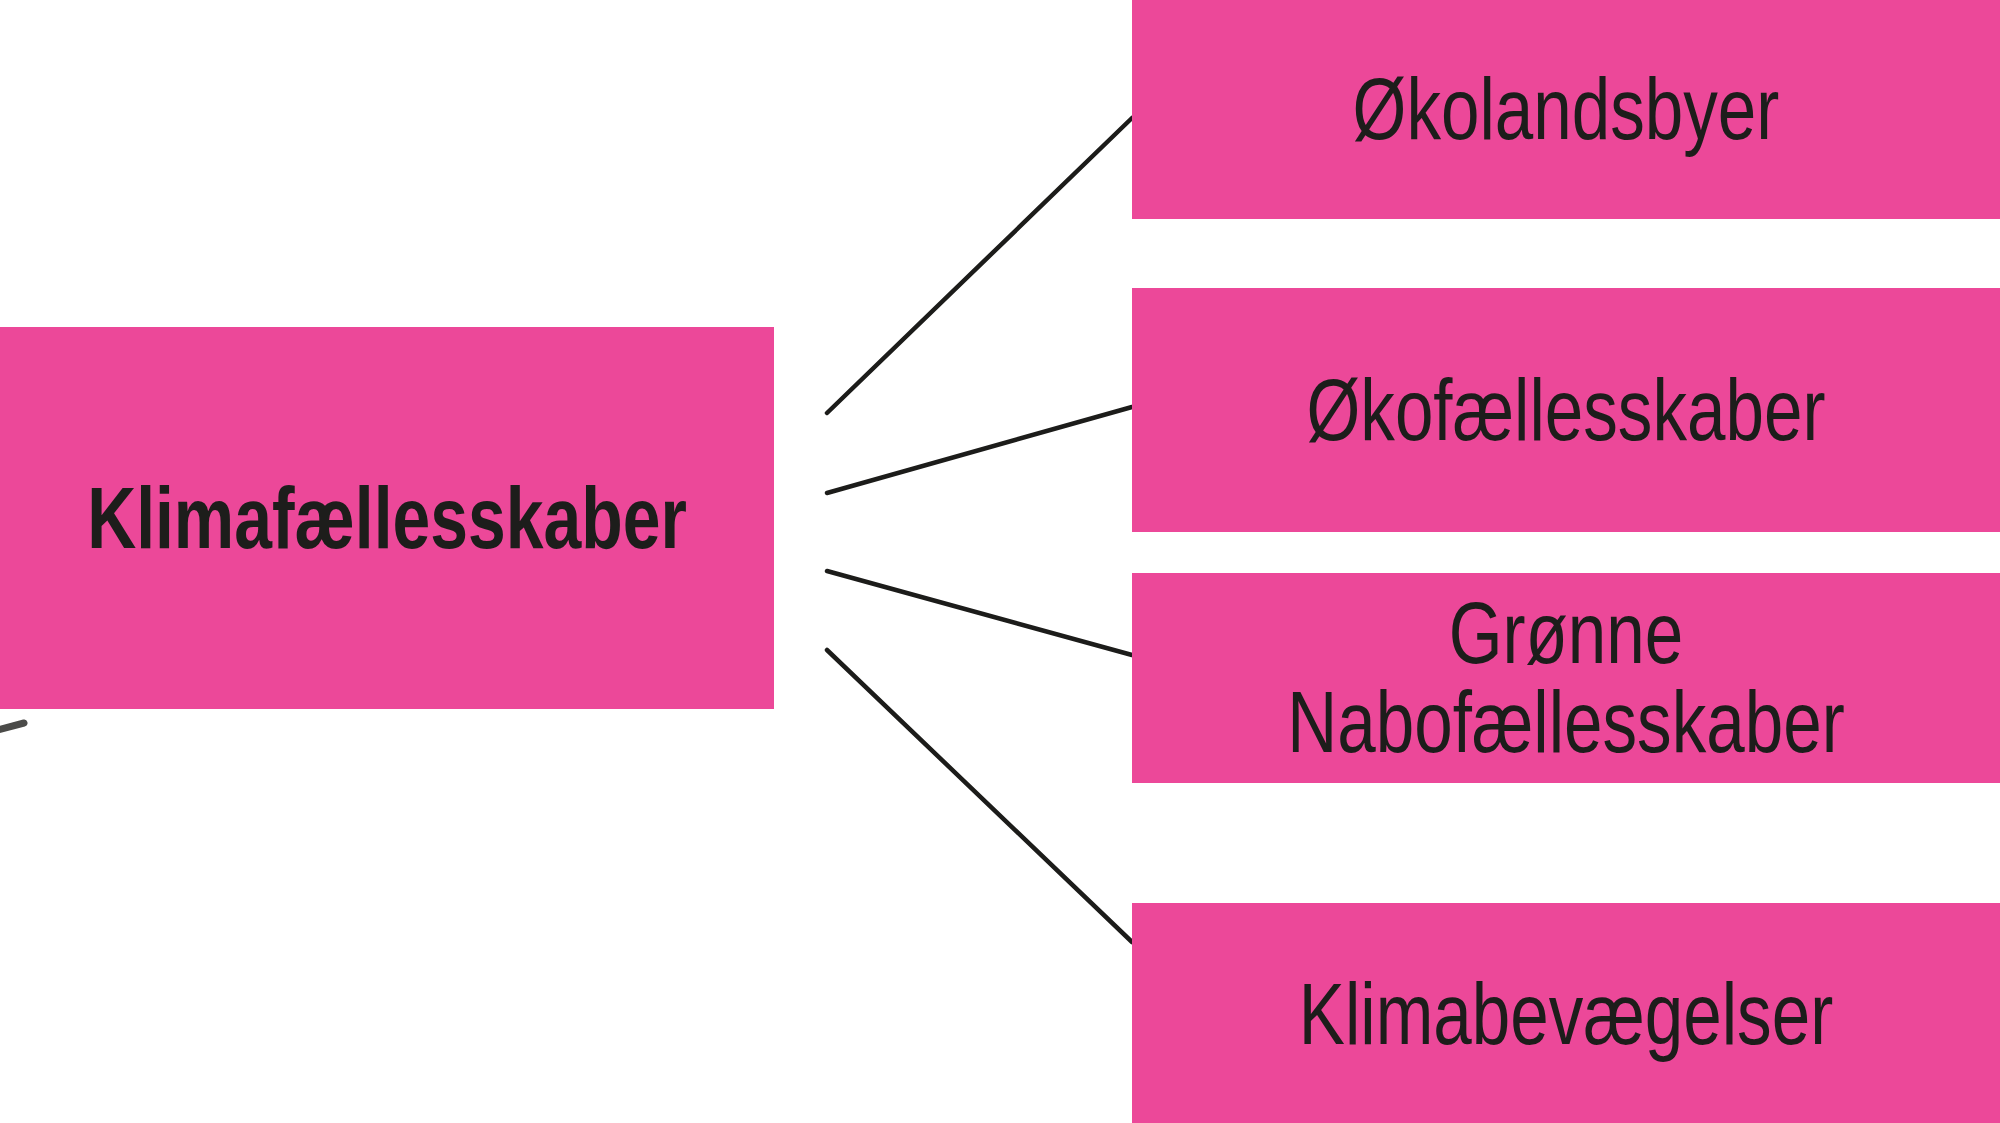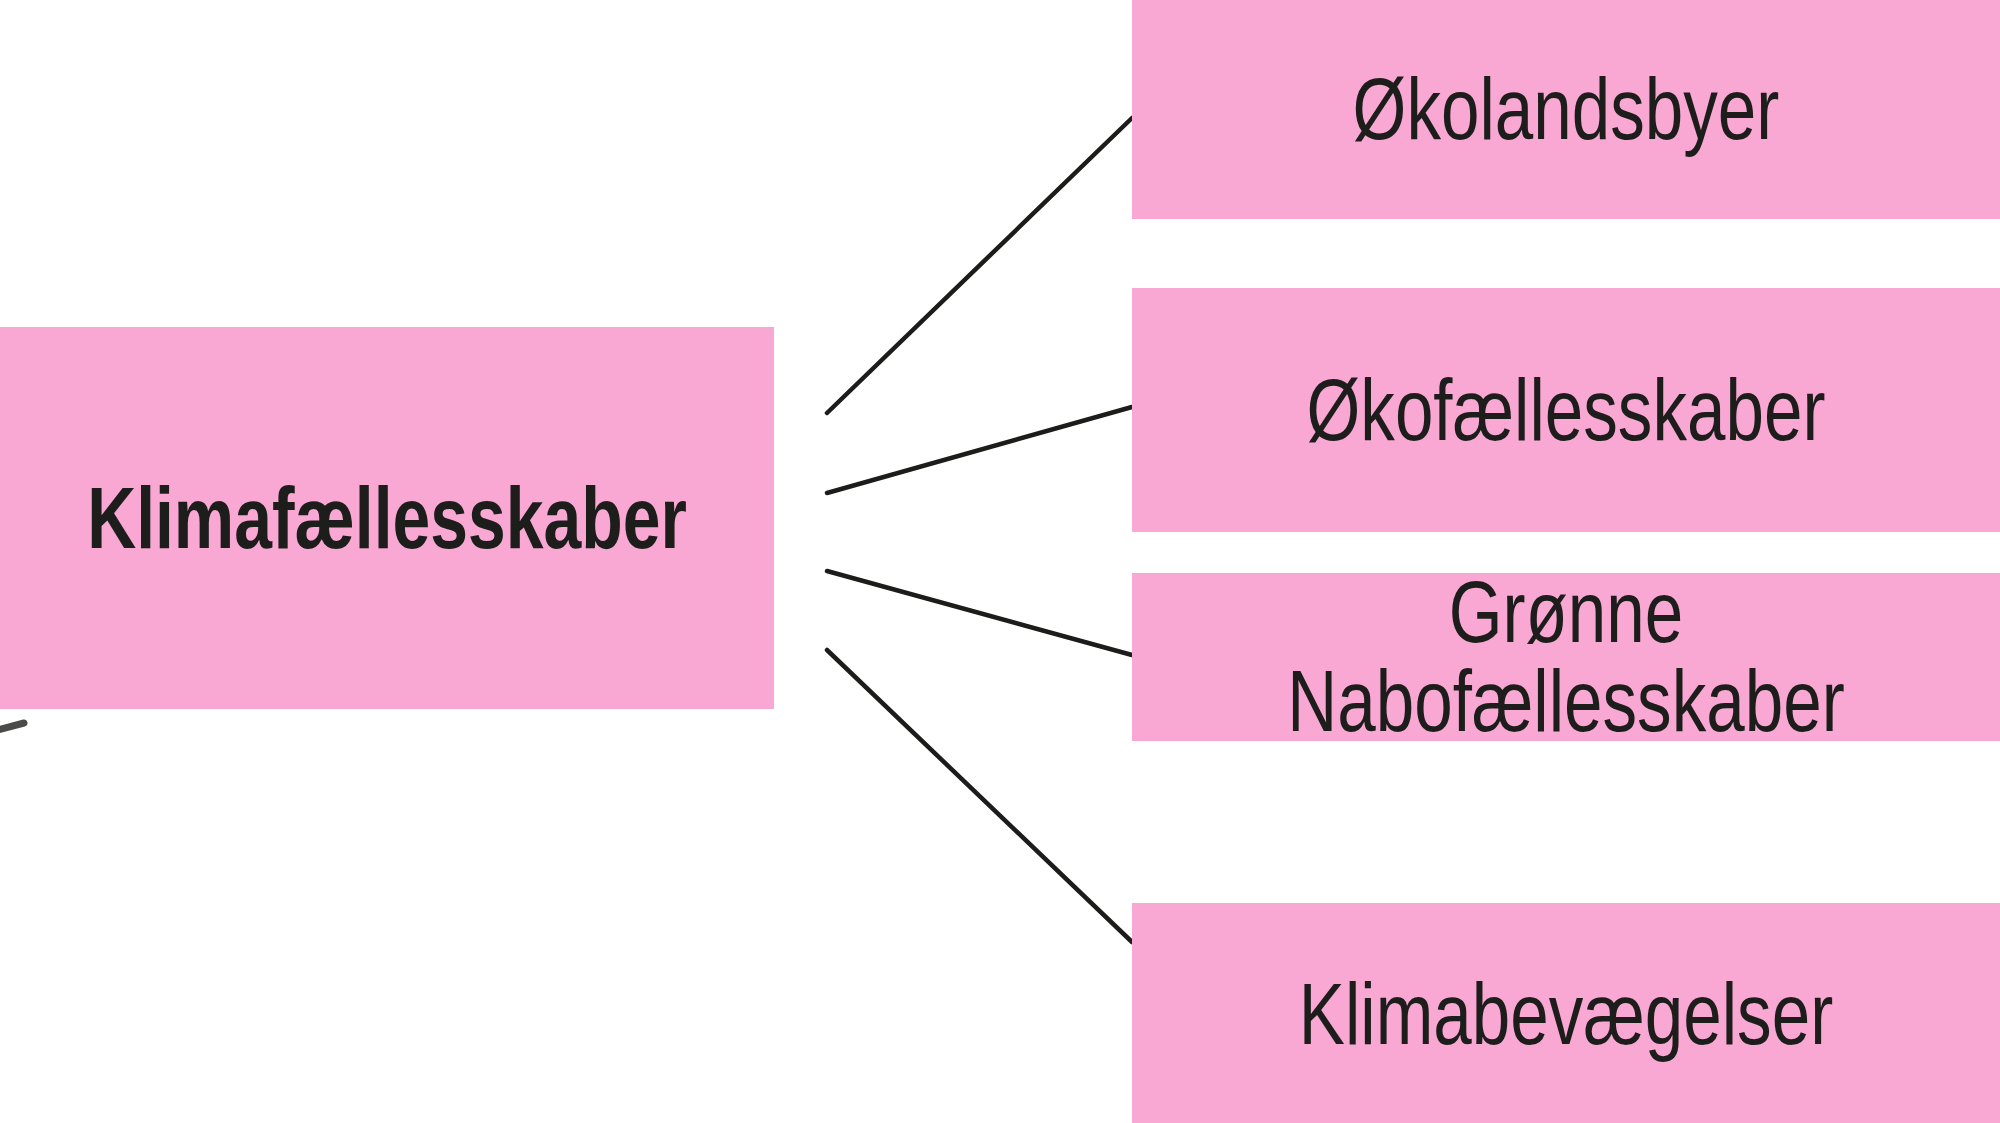--- a/index.html
+++ b/index.html
@@ -10,21 +10,21 @@
   .canvas {
     position: relative;
     width: 2000px;
     height: 1123px;
     background: #ffffff;
     overflow: hidden;
     font-family: "Liberation Sans", "DejaVu Sans", sans-serif;
   }
   .node {
     position: absolute;
-    background: #f9a8d4;
+    background: #ec4899;
     display: flex;
     align-items: center;
     justify-content: center;
   }
   .node-label {
     display: block;
     width: 100%;
     text-align: center;
     font-size: 87px;
     line-height: 1.02;
@@ -41,21 +41,21 @@
     top: 327px;
     width: 774px;
     height: 382px;
   }
   .child-box {
     left: 1132px;
     width: 868px;
   }
   .child-0 { top: 0px;   height: 219px; }
   .child-1 { top: 288px; height: 244px; }
-  .child-2 { top: 573px; height: 168px; }
+  .child-2 { top: 573px; height: 210px; }
   .child-3 { top: 863px; height: 222px; margin-top: 40px; }
   svg.connectors {
     position: absolute;
     left: 0;
     top: 0;
     width: 2000px;
     height: 1123px;
     pointer-events: none;
   }
   svg.connectors line {

